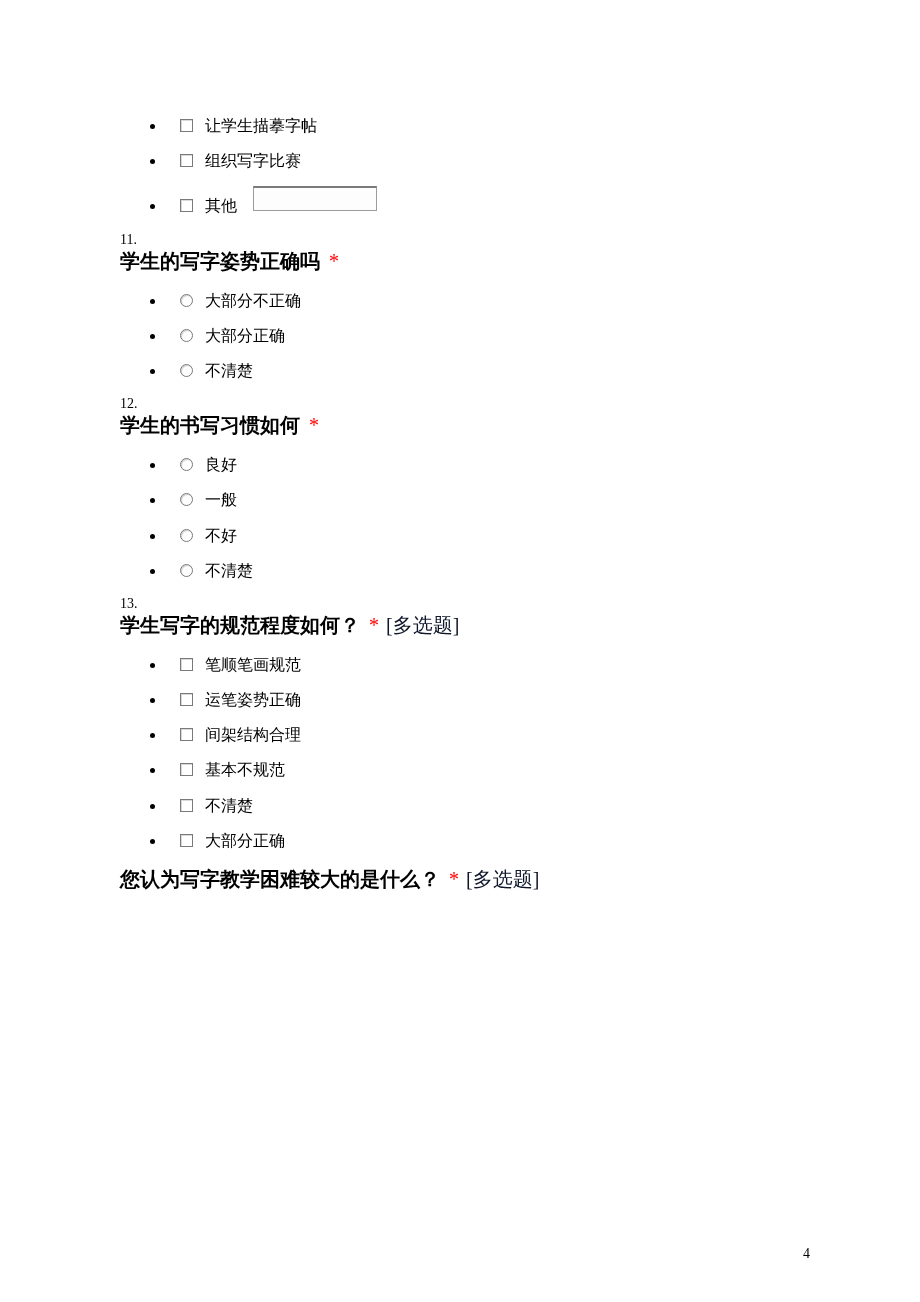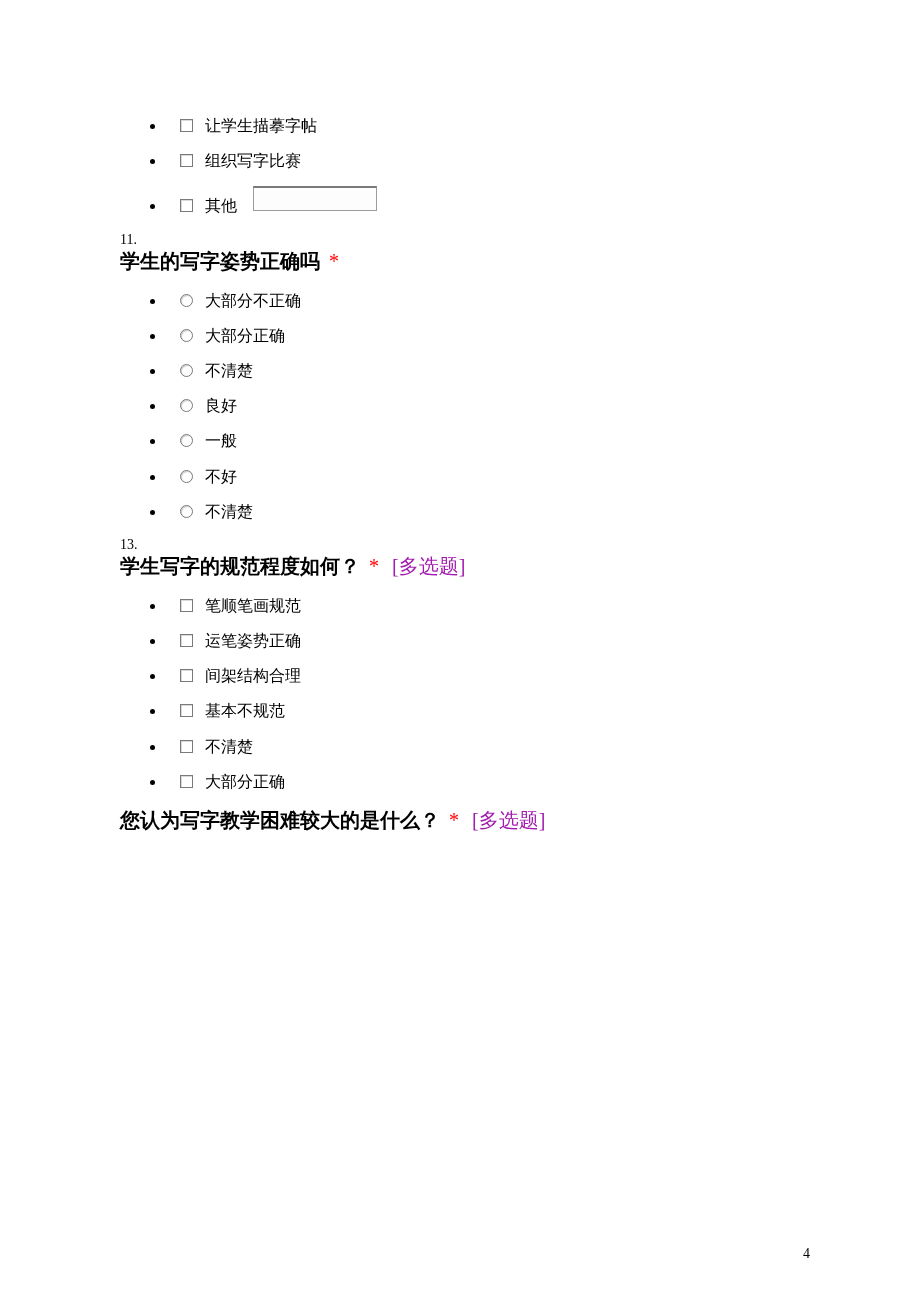--- a/index.html
+++ b/index.html
@@ -71,23 +71,23 @@
     font-weight: bold;
     font-size: 20px;
     margin-bottom: 6px;
   }
   .required {
     color: #ff0000;
     font-weight: normal;
     margin-left: 4px;
   }
   .multi {
-    color: #a21caf;
+    color: #0f172a;
     font-weight: normal;
-    margin-left: 8px;
+    margin-left: 2px;
   }
   .page-number {
     position: absolute;
     right: 110px;
     bottom: 40px;
     font-size: 14px;
   }
 </style>
 </head>
 <body>
@@ -135,20 +135,25 @@
       </span>
     </li>
     <li>
       <span class="opt-row">
         <span class="ctrl radio"></span>
         <span class="opt-label">不清楚</span>
       </span>
     </li>
   </ul>
 
+  <div class="qnum">12.</div>
+  <div class="qtitle">
+    <span>学生的书写习惯如何</span>
+    <span class="required">*</span>
+  </div>
   <ul class="options">
     <li>
       <span class="opt-row">
         <span class="ctrl radio"></span>
         <span class="opt-label">良好</span>
       </span>
     </li>
     <li>
       <span class="opt-row">
         <span class="ctrl radio"></span>

